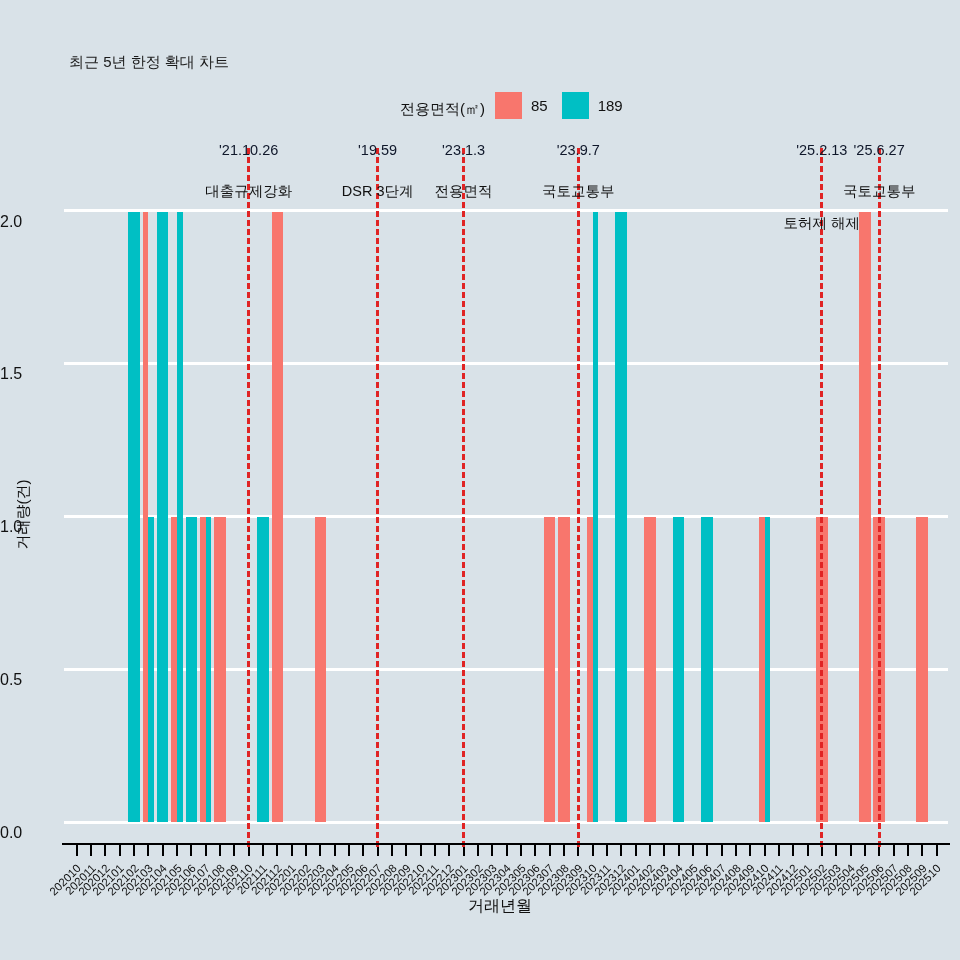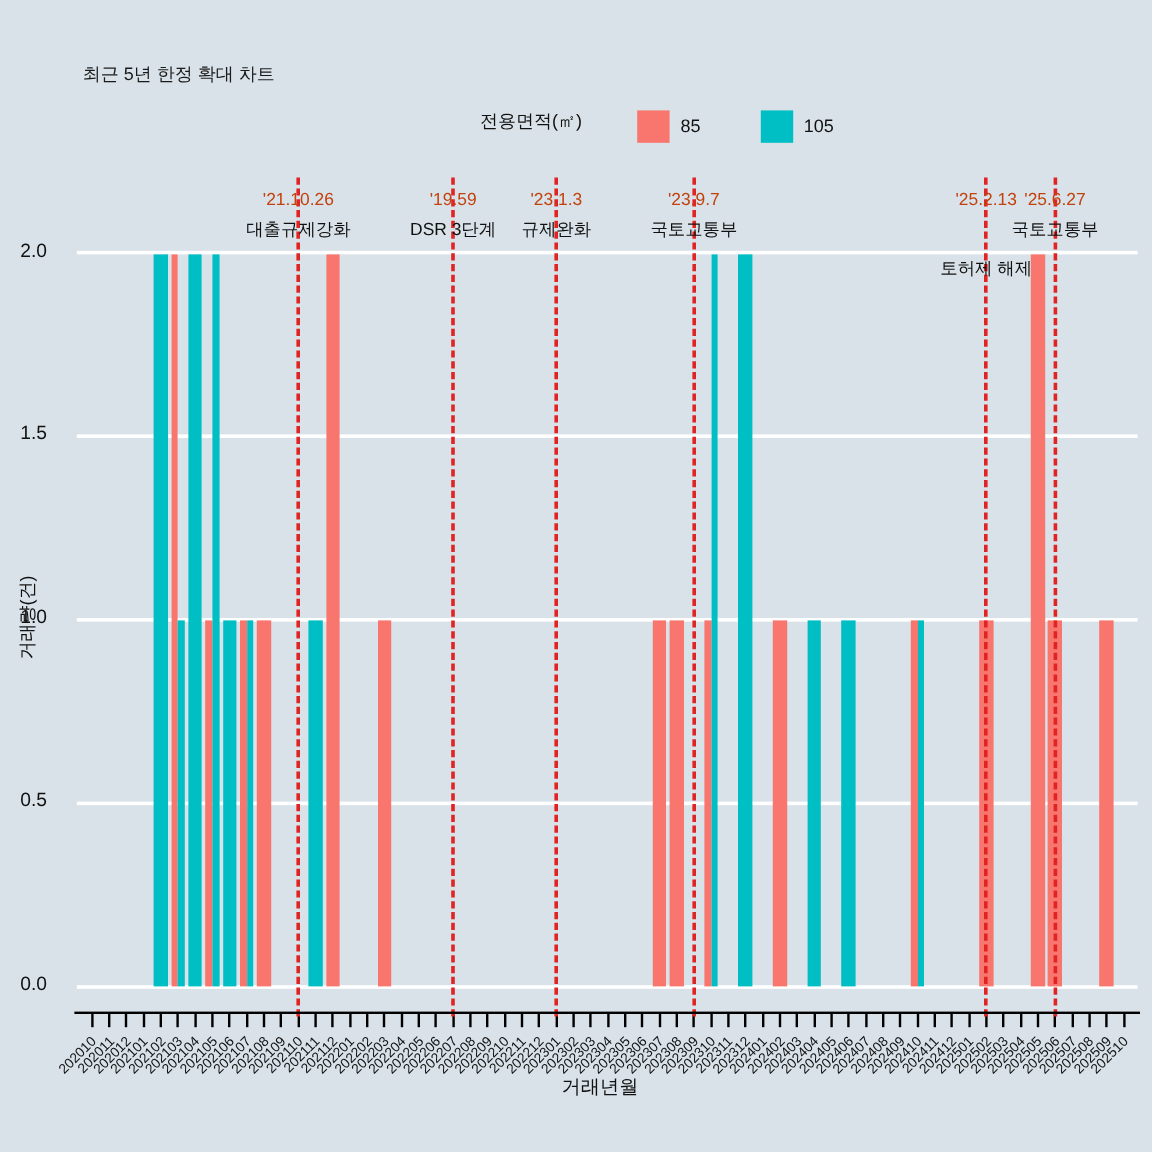--- a/index.html
+++ b/index.html
@@ -1,30 +1,30 @@
 <!DOCTYPE html>
 <html><head>
 <meta charset="utf-8">
 <style>
   html,body{margin:0;padding:0;}
   .fig{position:relative;width:960px;height:960px;background:#d9e2e8;
        font-family:"Liberation Sans","DejaVu Sans",sans-serif;overflow:hidden;}
   .title{position:absolute;left:69px;top:16px;font-size:23px;font-weight:bold;color:#111;letter-spacing:-0.5px;}
   .subtitle{position:absolute;left:69px;top:53px;font-size:15px;color:#1a1a1a;}
-  .legend{position:absolute;left:400px;top:92px;display:flex;align-items:flex-start;font-size:15px;color:#111;}
+  .legend{position:absolute;left:400px;top:92px;display:flex;align-items:flex-end;font-size:15px;color:#111;}
   .legend .lab{margin-right:10px;}
   .swatch{width:27px;height:27px;margin-right:9px;}
-  .legend .item{display:flex;align-items:center;margin-right:14px;margin-left:36px;}
+  .legend .item{display:flex;align-items:center;margin-right:14px;}
   .grid{position:absolute;left:64px;width:884px;height:3px;background:#ffffff;}
-  .ylab{position:absolute;left:0;width:56px;text-align:center;font-size:16px;color:#111;}
+  .ylab{position:absolute;left:0;width:56px;text-align:left;font-size:16px;color:#111;margin-top:12px;}
   .yaxis-title{position:absolute;left:-37px;top:505px;width:120px;text-align:center;
                font-size:15px;color:#111;transform:rotate(-90deg);}
   .bar{position:absolute;}
   .vline{position:absolute;top:148px;height:699px;width:0;border-left:3px dashed #e02424;}
-  .ann-date{position:absolute;top:159px;font-size:14.5px;color:#c2410c;white-space:nowrap;transform:translateX(-50%);}
+  .ann-date{position:absolute;top:142px;font-size:14.5px;color:#0f172a;white-space:nowrap;transform:translateX(-50%);}
   .ann-label{position:absolute;top:182px;font-size:14.5px;color:#101010;white-space:nowrap;transform:translateX(-50%);}
   .xaxis-line{position:absolute;left:62px;top:843px;width:888px;height:2px;background:#000;}
   .tick{position:absolute;top:845px;width:2px;height:11px;background:#000;}
   .xlab{position:absolute;top:862px;font-size:11.5px;color:#111;white-space:nowrap;
         transform:rotate(-45deg);transform-origin:100% 0%;}
   .xaxis-title{position:absolute;left:420px;top:896px;width:160px;text-align:center;font-size:16px;color:#111;}
   .footer{position:absolute;right:26px;top:920px;font-size:14.5px;color:#222;}
 </style>
 </head>
 <body>
@@ -33,21 +33,21 @@
   <div class="subtitle">최근 5년 한정 확대 차트</div>
 
   <div class="legend">
     <span class="lab">전용면적(㎡)</span>
     <span class="item">
       <span class="swatch" id="sw0" style="background: rgb(248, 118, 109);"></span>
       <span>85</span>
     </span>
     <span class="item">
       <span class="swatch" id="sw1" style="background: rgb(0, 191, 196);"></span>
-      <span>105</span>
+      <span>189</span>
     </span>
   </div>
 
   <div id="plot">
       <div class="grid" style="top: 820.5px;"></div>
       <div class="ylab" style="top: 812px;">0.0</div>
       <div class="grid" style="top: 667.625px;"></div>
       <div class="ylab" style="top: 659.125px;">0.5</div>
       <div class="grid" style="top: 514.75px;"></div>
       <div class="ylab" style="top: 506.25px;">1.0</div>
@@ -205,21 +205,21 @@
       <div class="tick" style="left: 935.5px;"></div>
       <div class="xlab" style="right: 25.5px;">202510</div>
       <div class="vline" style="left: 247.16px; border-left-color: rgb(224, 36, 36);"></div>
       <div class="ann-date" style="left: 248.66px;">'21.10.26</div>
       <div class="ann-label" style="left: 248.66px;">대출규제강화</div>
       <div class="vline" style="left: 376.13px; border-left-color: rgb(224, 36, 36);"></div>
       <div class="ann-date" style="left: 377.63px;">'19.59</div>
       <div class="ann-label" style="left: 377.63px;">DSR 3단계</div>
       <div class="vline" style="left: 462.11px; border-left-color: rgb(224, 36, 36);"></div>
       <div class="ann-date" style="left: 463.61px;">'23.1.3</div>
-      <div class="ann-label" style="left: 463.61px;">규제완화</div>
+      <div class="ann-label" style="left: 463.61px;">전용면적</div>
       <div class="vline" style="left: 576.75px; border-left-color: rgb(224, 36, 36);"></div>
       <div class="ann-date" style="left: 578.25px;">'23.9.7</div>
       <div class="ann-label" style="left: 578.25px;">국토교통부</div>
       <div class="vline" style="left: 820.36px; border-left-color: rgb(224, 36, 36);"></div>
       <div class="ann-date" style="left: 821.86px;">'25.2.13</div>
       <div class="ann-label" style="left: 821.86px; margin-top: 32px;">토허제 해제</div>
       <div class="vline" style="left: 877.68px; border-left-color: rgb(224, 36, 36);"></div>
       <div class="ann-date" style="left: 879.18px;">'25.6.27</div>
       <div class="ann-label" style="left: 879.18px;">국토교통부</div>
     </div>

